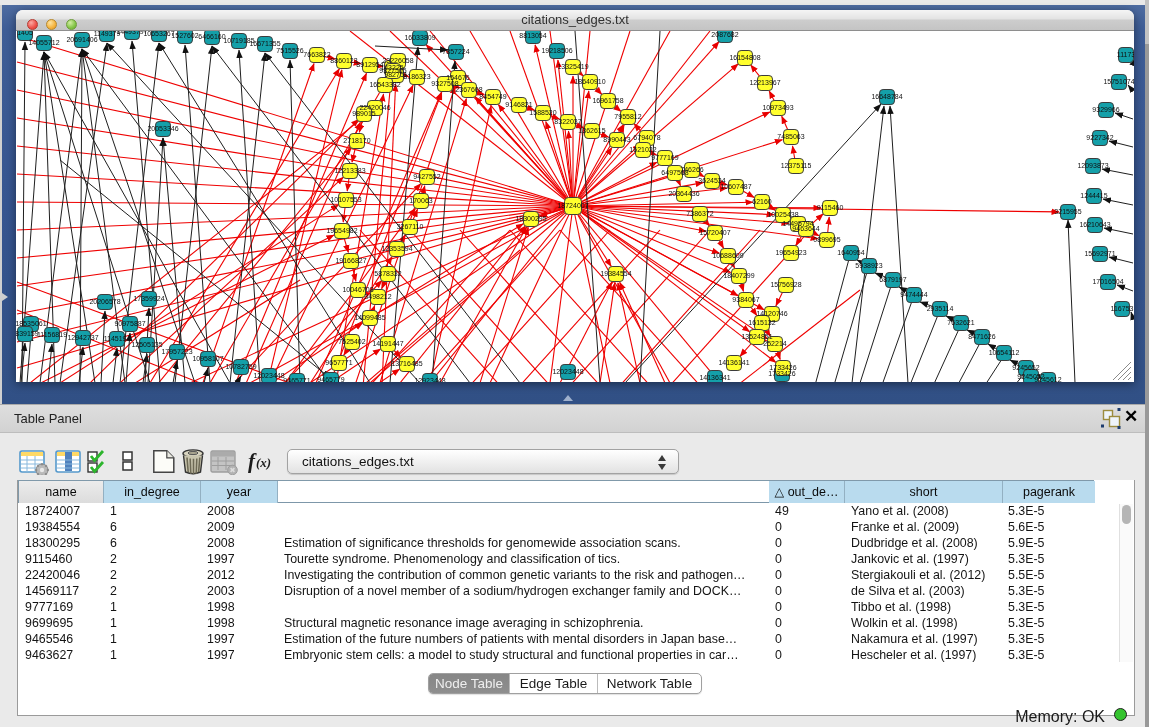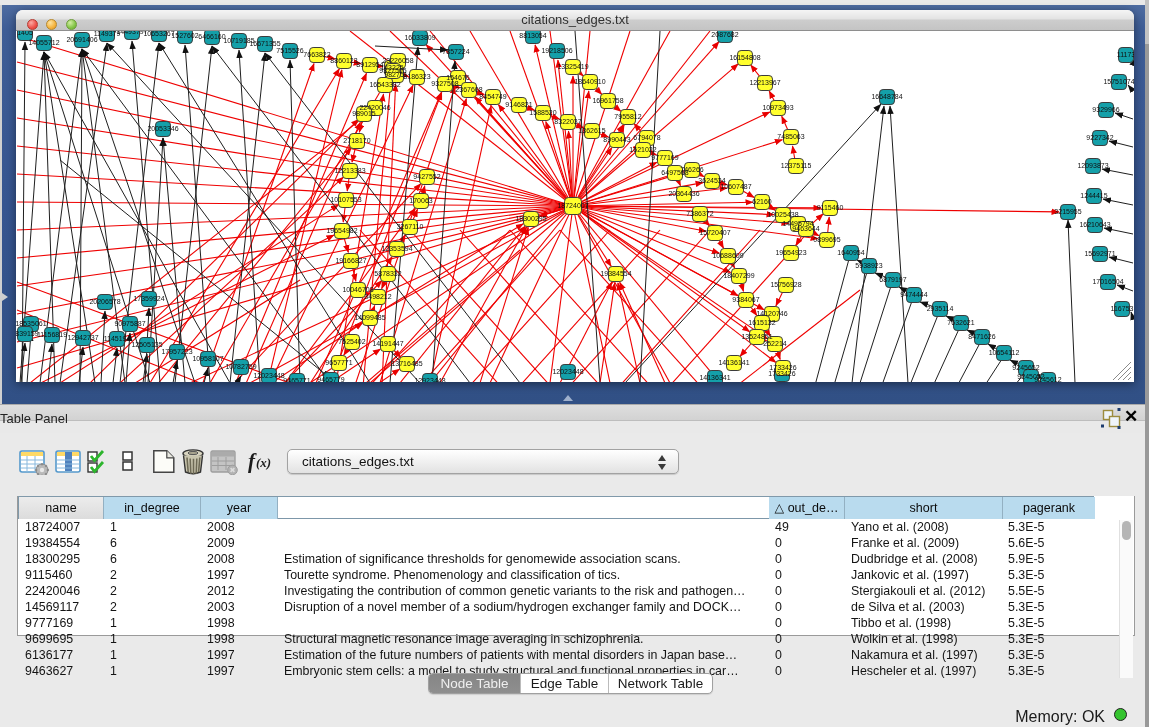--- a/index.html
+++ b/index.html
@@ -11,47 +11,47 @@
 #win{position:absolute;left:16px;top:10px;width:1118px;height:372px;border-radius:7px 7px 0 0;
  background:#fff;box-shadow:0 2px 10px rgba(0,0,0,.45)}
 #tbar{position:absolute;left:0;top:0;width:100%;height:21px;border-radius:7px 7px 0 0;
  background:linear-gradient(180deg,#f5f5f5 0%,#e3e3e3 45%,#cdcdcd 50%,#c4c4c4 100%);
  border-bottom:1px solid #8e8e8e;text-align:center;font-size:13px;color:#303030;line-height:20px}
 .tl{position:absolute;top:9px;width:11px;height:11px;border-radius:50%}
 #tl1{left:10.5px;background:radial-gradient(circle at 35% 30%,#fba9a2,#ee5048 60%,#d8382f);border:0.5px solid #b43a31}
 #tl2{left:30px;background:radial-gradient(circle at 35% 30%,#fde3a0,#f5b33c 60%,#dd9326);border:0.5px solid #b7872a}
 #tl3{left:50px;background:radial-gradient(circle at 35% 30%,#d2eda4,#83c546 60%,#67aa32);border:0.5px solid #6d9b3a}
 #gwrap{position:absolute;left:0;top:21px;width:1118px;height:351px;overflow:hidden;background:#fff}
-#panelbar{position:absolute;left:0;top:404px;width:1149px;height:17px;
+#panelbar{position:absolute;left:0;top:404px;width:1149px;height:29px;
  background:linear-gradient(180deg,#dedede,#d2d2d2);border-top:1px solid #aaa;border-bottom:1px solid #bdbdbd;
- font-size:13px;color:#222;line-height:28px;}
+ font-size:13px;color:#222;line-height:28px;padding-left:14px}
 #xbtn{position:absolute;left:1124px;top:406px;font-size:17px;font-weight:bold;color:#000}
 #toolzone{position:absolute;left:0;top:433px;width:1149px;height:294px;background:#eaeaea}
 #combo{position:absolute;left:287px;top:449px;width:392px;height:25px;border:1px solid #a2a2a2;border-radius:5px;
  background:linear-gradient(180deg,#fff 0%,#f2f2f2 45%,#e2e2e2 100%);box-shadow:0 1px 1px rgba(0,0,0,.15);
  font-size:13.5px;color:#111;line-height:24px;padding-left:14px}
 #combo .ar{position:absolute;right:11px;top:5px;width:9px;height:15px}
 #combo .ar:before{content:"";position:absolute;left:0;top:0;width:0;height:0;border-left:4.5px solid transparent;border-right:4.5px solid transparent;border-bottom:6px solid #3a3a3a}
 #combo .ar:after{content:"";position:absolute;left:0;bottom:0;width:0;height:0;border-left:4.5px solid transparent;border-right:4.5px solid transparent;border-top:6px solid #3a3a3a}
-#table{position:absolute;left:17px;top:496px;width:1118px;height:140px;background:#fff;
+#table{position:absolute;left:17px;top:480px;width:1118px;height:236px;background:#fff;
  border:1px solid #9a9a9a;border-top:none}
 #thead{position:absolute;left:0;top:0;width:1076px;height:23px;border:1px solid #8099aa;border-bottom:1px solid #7d97a9}
 #thead .th{position:absolute;top:0;height:22px;background:#b9dbee;border-right:1px solid #93b0c2;
  font-size:12.5px;color:#0a0a0a;text-align:center;line-height:22px}
 #thead .g{background:linear-gradient(180deg,#ececec,#dcdcdc)}
 .tr{position:absolute;left:0;width:1076px;height:16px;font-size:12.4px;color:#141414;line-height:15px;white-space:nowrap}
 .tr div{position:absolute;top:0;height:16px;overflow:hidden}
 .c0{left:7px;width:80px}.c1{left:92px;width:90px}.c2{left:189px;width:70px}
 .c3{left:266px;width:484px}.c4{left:757px;width:70px}.c5{left:833px;width:152px}.c6{left:990px;width:86px}
 #vscroll{position:absolute;right:1px;top:24px;width:14px;height:158px;background:#fafafa;border-left:1px solid #e0e0e0}
 #vthumb{position:absolute;left:2px;top:1px;width:9px;height:19px;border-radius:5px;background:#b5b5b5}
 #tabs{position:absolute;left:428px;top:673px;height:21px;border:1px solid #a0a0a0;border-radius:5px;overflow:hidden;
  background:#fff;box-shadow:0 1px 1px rgba(0,0,0,.12);font-size:13.5px;line-height:20px;color:#1a1a1a}
 #tabs div{float:left;text-align:center}
-#seg1{width:91px;background:linear-gradient(180deg,#868686,#8f8f8f);color:#efefef}
+#seg1{width:80px;background:linear-gradient(180deg,#868686,#8f8f8f);color:#efefef}
 #seg2{width:88px;border-left:1px solid #bbb}
 #seg3{width:104px;border-left:1px solid #bbb}
 #mem{position:absolute;right:44px;top:708px;font-size:16px;color:#1a1a1a}
 #memdot{position:absolute;right:22px;top:708px;width:13px;height:13px;border-radius:50%;background:#35c42f;border:1.5px solid #222}
 #cursor{position:absolute;left:2px;top:293px;width:0;height:0;border-top:4px solid transparent;border-bottom:4px solid transparent;border-left:6px solid #cfcfcf}
 </style></head><body>
 <div id="stage">
  <div id="lstrip"></div>
  <div id="desktop"></div>
  <div id="cursor"></div>
@@ -772,21 +772,21 @@
 <div class="tr" style="top:112px">
           <div class="c0">9699695</div>
           <div class="c1">1</div>
           <div class="c2">1998</div>
           <div class="c3">Structural magnetic resonance image averaging in schizophrenia.</div>
           <div class="c4">0</div>
           <div class="c5">Wolkin et al. (1998)</div>
           <div class="c6">5.3E-5</div>
         </div>
 <div class="tr" style="top:128px">
-          <div class="c0">6136177</div>
+          <div class="c0">9465546</div>
           <div class="c1">1</div>
           <div class="c2">1997</div>
           <div class="c3">Estimation of the future numbers of patients with mental disorders in Japan base…</div>
           <div class="c4">0</div>
           <div class="c5">Nakamura et al. (1997)</div>
           <div class="c6">5.3E-5</div>
         </div>
 <div class="tr" style="top:144px">
           <div class="c0">9463627</div>
           <div class="c1">1</div>

